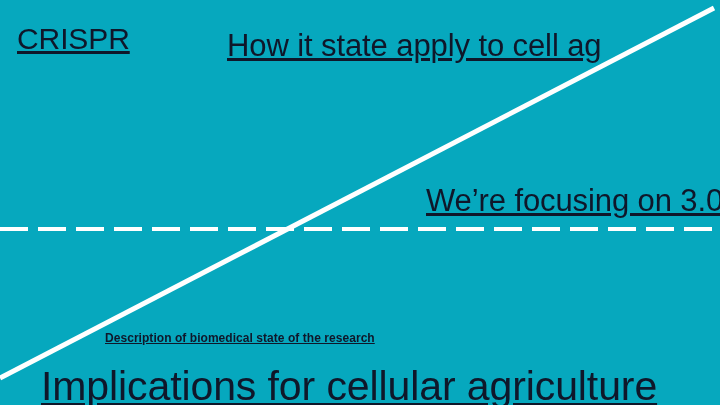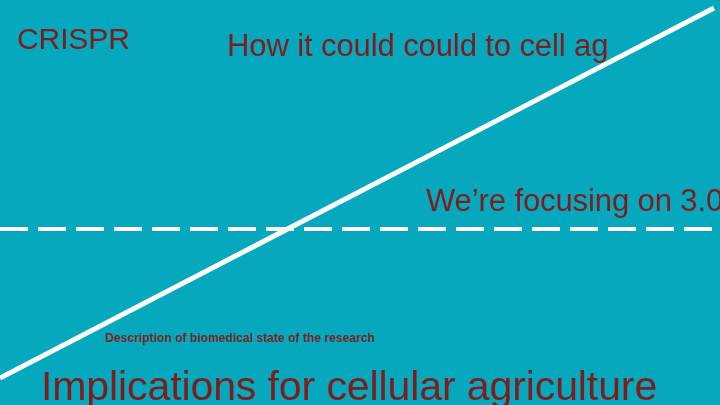--- a/index.html
+++ b/index.html
@@ -17,24 +17,25 @@
     font-family: "Liberation Sans", sans-serif;
     -webkit-font-smoothing: antialiased;
   }
   .slide-bg {
     position: absolute;
     inset: 0;
   }
   
   .txt {
     position: absolute;
-    color: #7f1d1d;
+    color: #0f172a;
     white-space: nowrap;
     line-height: 1.0;
     letter-spacing: -0.1px;
+    text-decoration: underline;
   }
   #corner-label {
     left: 17px;
     top: 24px;
     font-size: 30px;
     font-weight: 400;
   }
   #slide-title {
     left: 227px;
     top: 30px;
@@ -77,21 +78,21 @@
 
   <div class="slide-bg"></div>
 
   <svg id="lines-layer" viewBox="0 0 720 405" xmlns="http://www.w3.org/2000/svg">
     <line x1="0" y1="378" x2="714" y2="8" stroke="#ffffff" stroke-width="5" stroke-linecap="butt"></line>
     <line x1="0" y1="229" x2="720" y2="229" stroke="#ffffff" stroke-width="4" stroke-dasharray="28 10" stroke-linecap="butt"></line>
   </svg>
 
   <div class="txt" id="corner-label">CRISPR</div>
 
-  <div class="txt" id="slide-title">How it could could to cell ag</div>
+  <div class="txt" id="slide-title">How it state apply to cell ag</div>
 
   <div class="txt" id="focus-note">We’re focusing on 3.0</div>
 
   <div class="txt" id="caption-small">Description of biomedical state of the research</div>
 
   <div class="txt" id="bottom-label">Implications for cellular agriculture</div>
 
 </div>
 
 </body></html>

